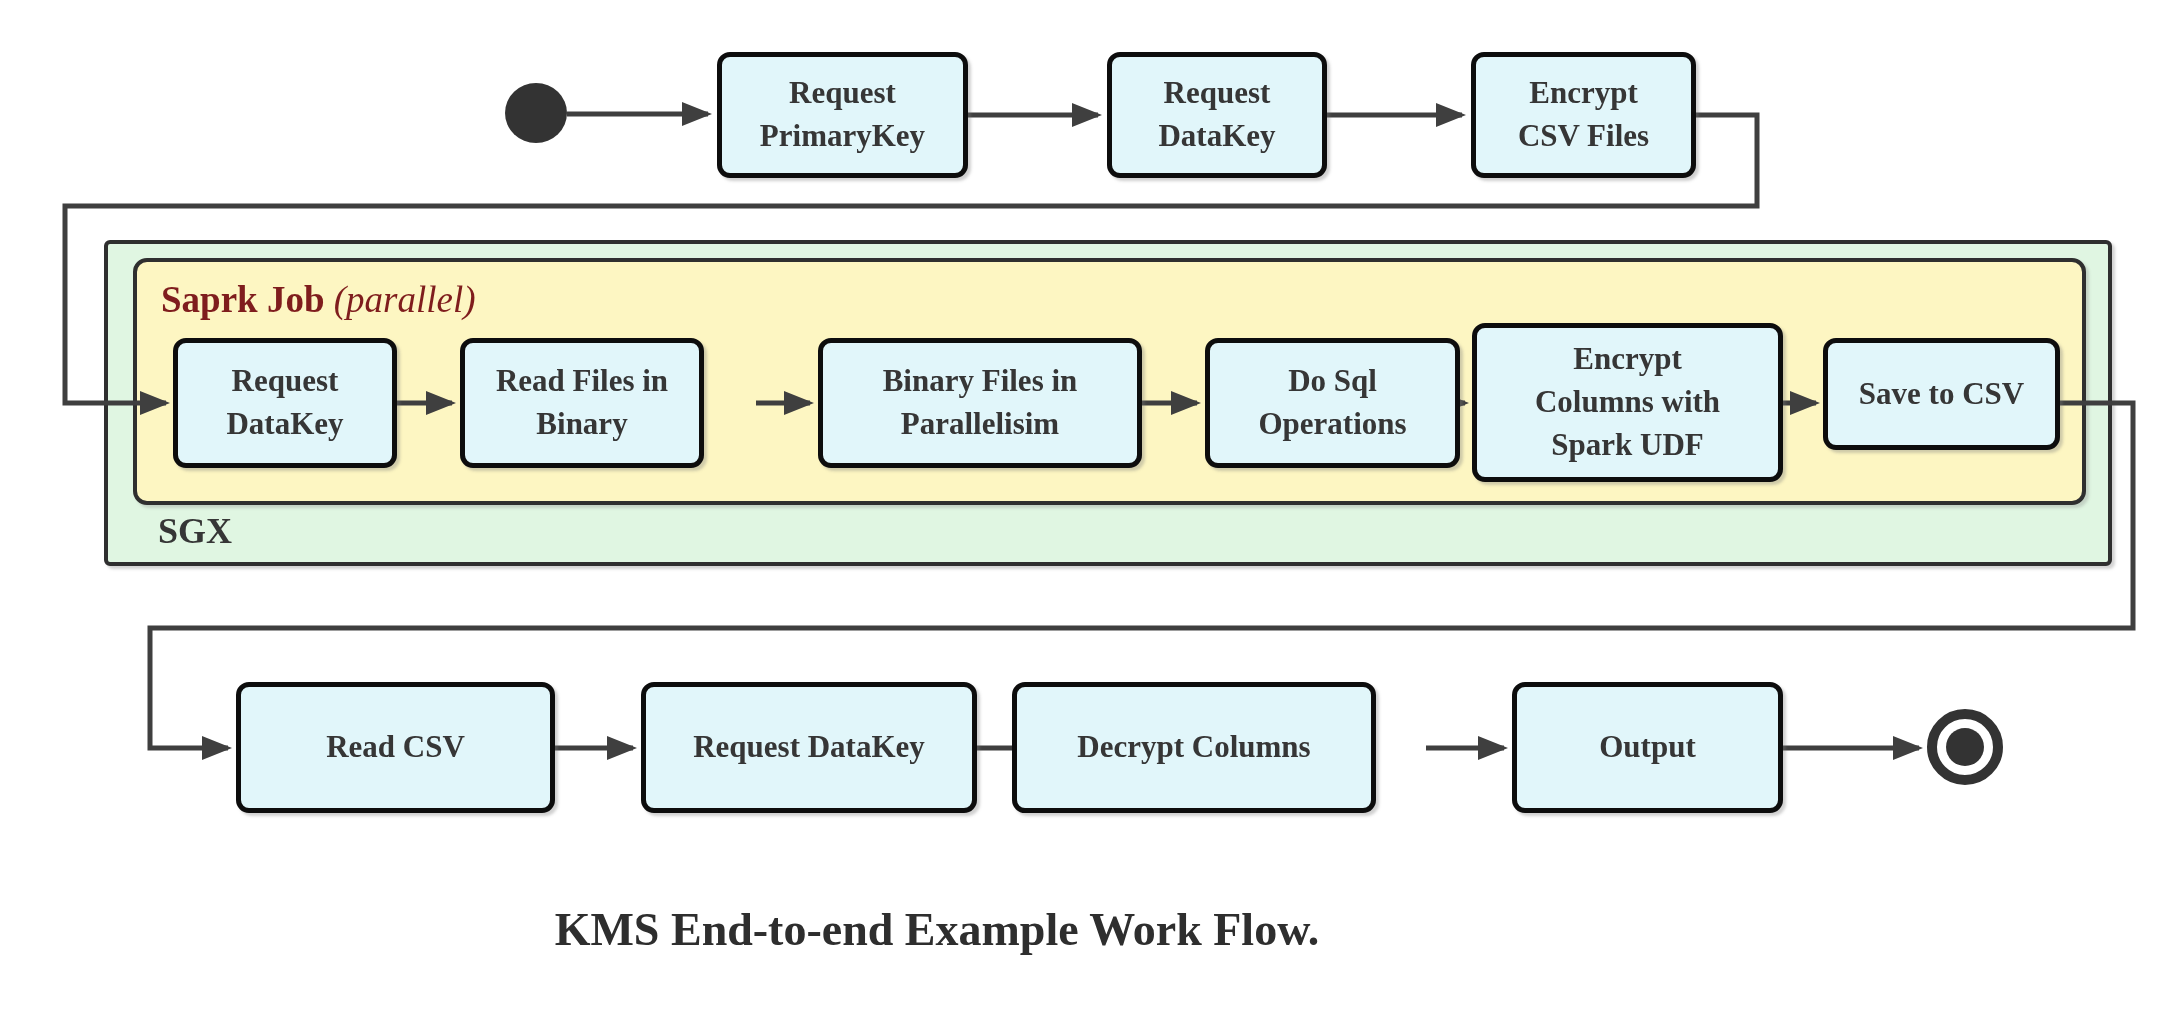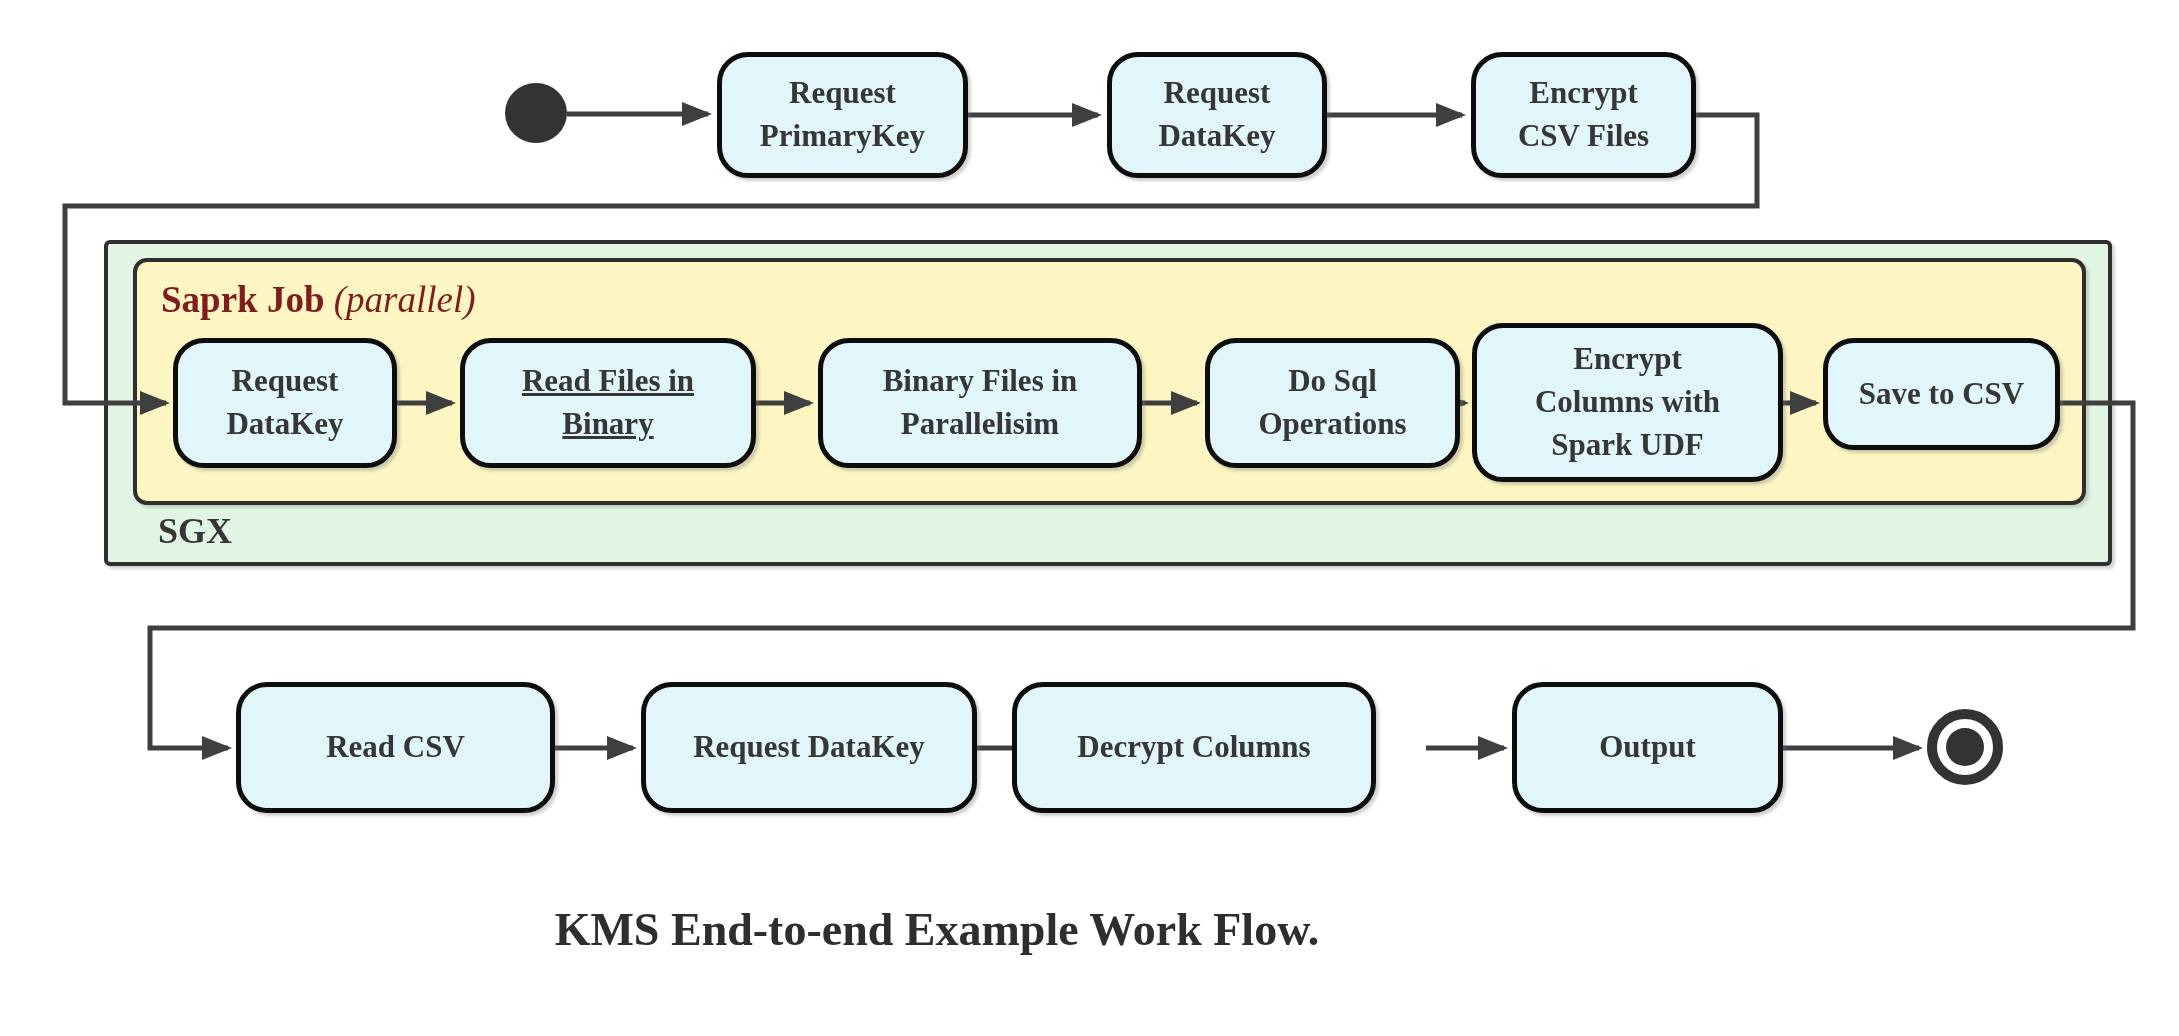--- a/index.html
+++ b/index.html
@@ -27,21 +27,21 @@
     font-size:37px;color:#7f1d1d;
   }
   .spark-label .t{font-weight:bold;}
   .spark-label .q{font-style:italic;font-weight:normal;}
   .sgx-label{
     position:absolute;left:50px;bottom:10px;
     font-size:36px;font-weight:bold;color:#363636;
   }
   .node{
     position:absolute;box-sizing:border-box;z-index:4;
-    background:#e1f6fa;border:5px solid #0d0d0d;border-radius:31px;
+    background:#e1f6fa;border:5px solid #0d0d0d;border-radius:13px;
     display:flex;align-items:center;justify-content:center;
     text-align:center;font-weight:bold;font-size:31px;line-height:1.38;
     color:#363636;white-space:pre-line;
     box-shadow:3px 3px 3px rgba(120,120,120,.35);
   }
   .caption{
     position:absolute;left:0;top:903px;width:1874px;
     text-align:center;font-size:46px;font-weight:bold;color:#2e2e2e;
     z-index:5;
   }
@@ -87,21 +87,21 @@
 
   <div class="node" style="left:717px;top:52px;width:251px;height:126px;">Request
 PrimaryKey</div>
   <div class="node" style="left:1107px;top:52px;width:220px;height:126px;">Request
 DataKey</div>
   <div class="node" style="left:1471px;top:52px;width:225px;height:126px;">Encrypt
 CSV Files</div>
 
   <div class="node" style="left:173px;top:338px;width:224px;height:130px;">Request
 DataKey</div>
-  <div class="node" style="left:460px;top:338px;width:296px;height:130px;text-decoration:underline;">Read Files in
+  <div class="node" style="left:460px;top:338px;width:244px;height:130px;">Read Files in
 Binary</div>
   <div class="node" style="left:818px;top:338px;width:324px;height:130px;">Binary Files in
 Parallelisim</div>
   <div class="node" style="left:1205px;top:338px;width:255px;height:130px;">Do Sql
 Operations</div>
   <div class="node" style="left:1472px;top:323px;width:311px;height:159px;">Encrypt
 Columns with
 Spark UDF</div>
   <div class="node" style="left:1823px;top:338px;width:237px;height:112px;">Save to CSV</div>
 

